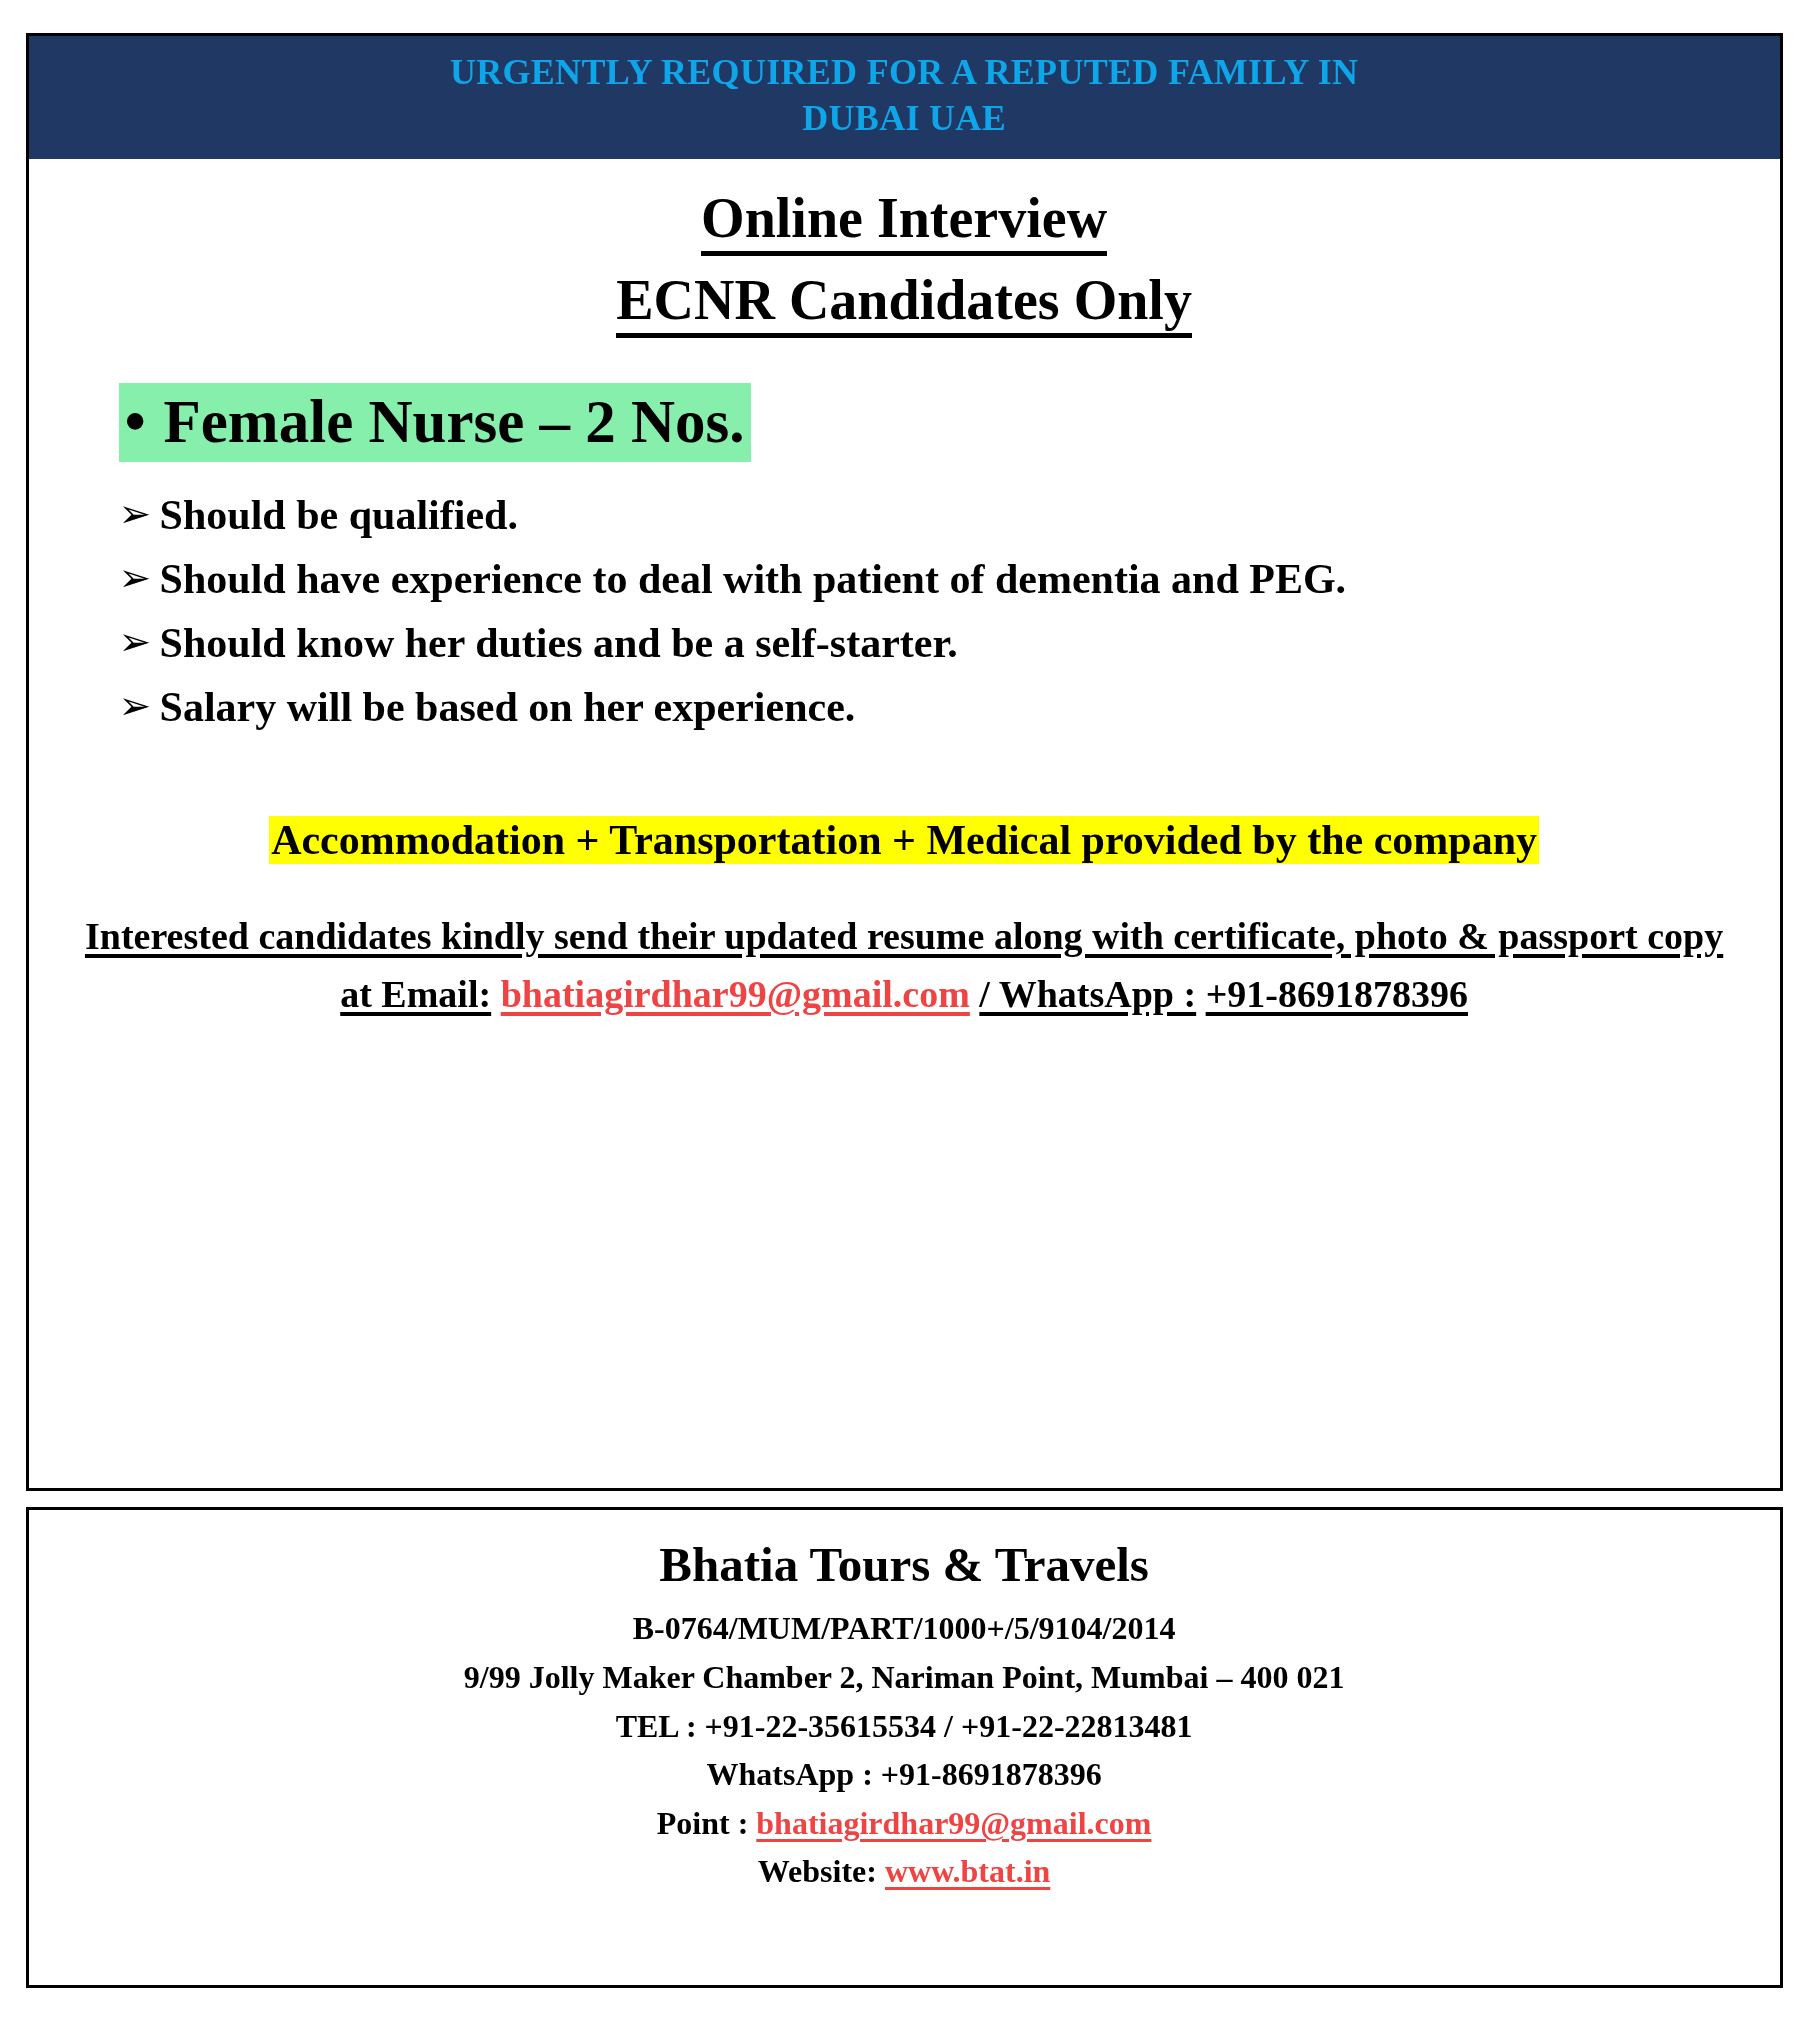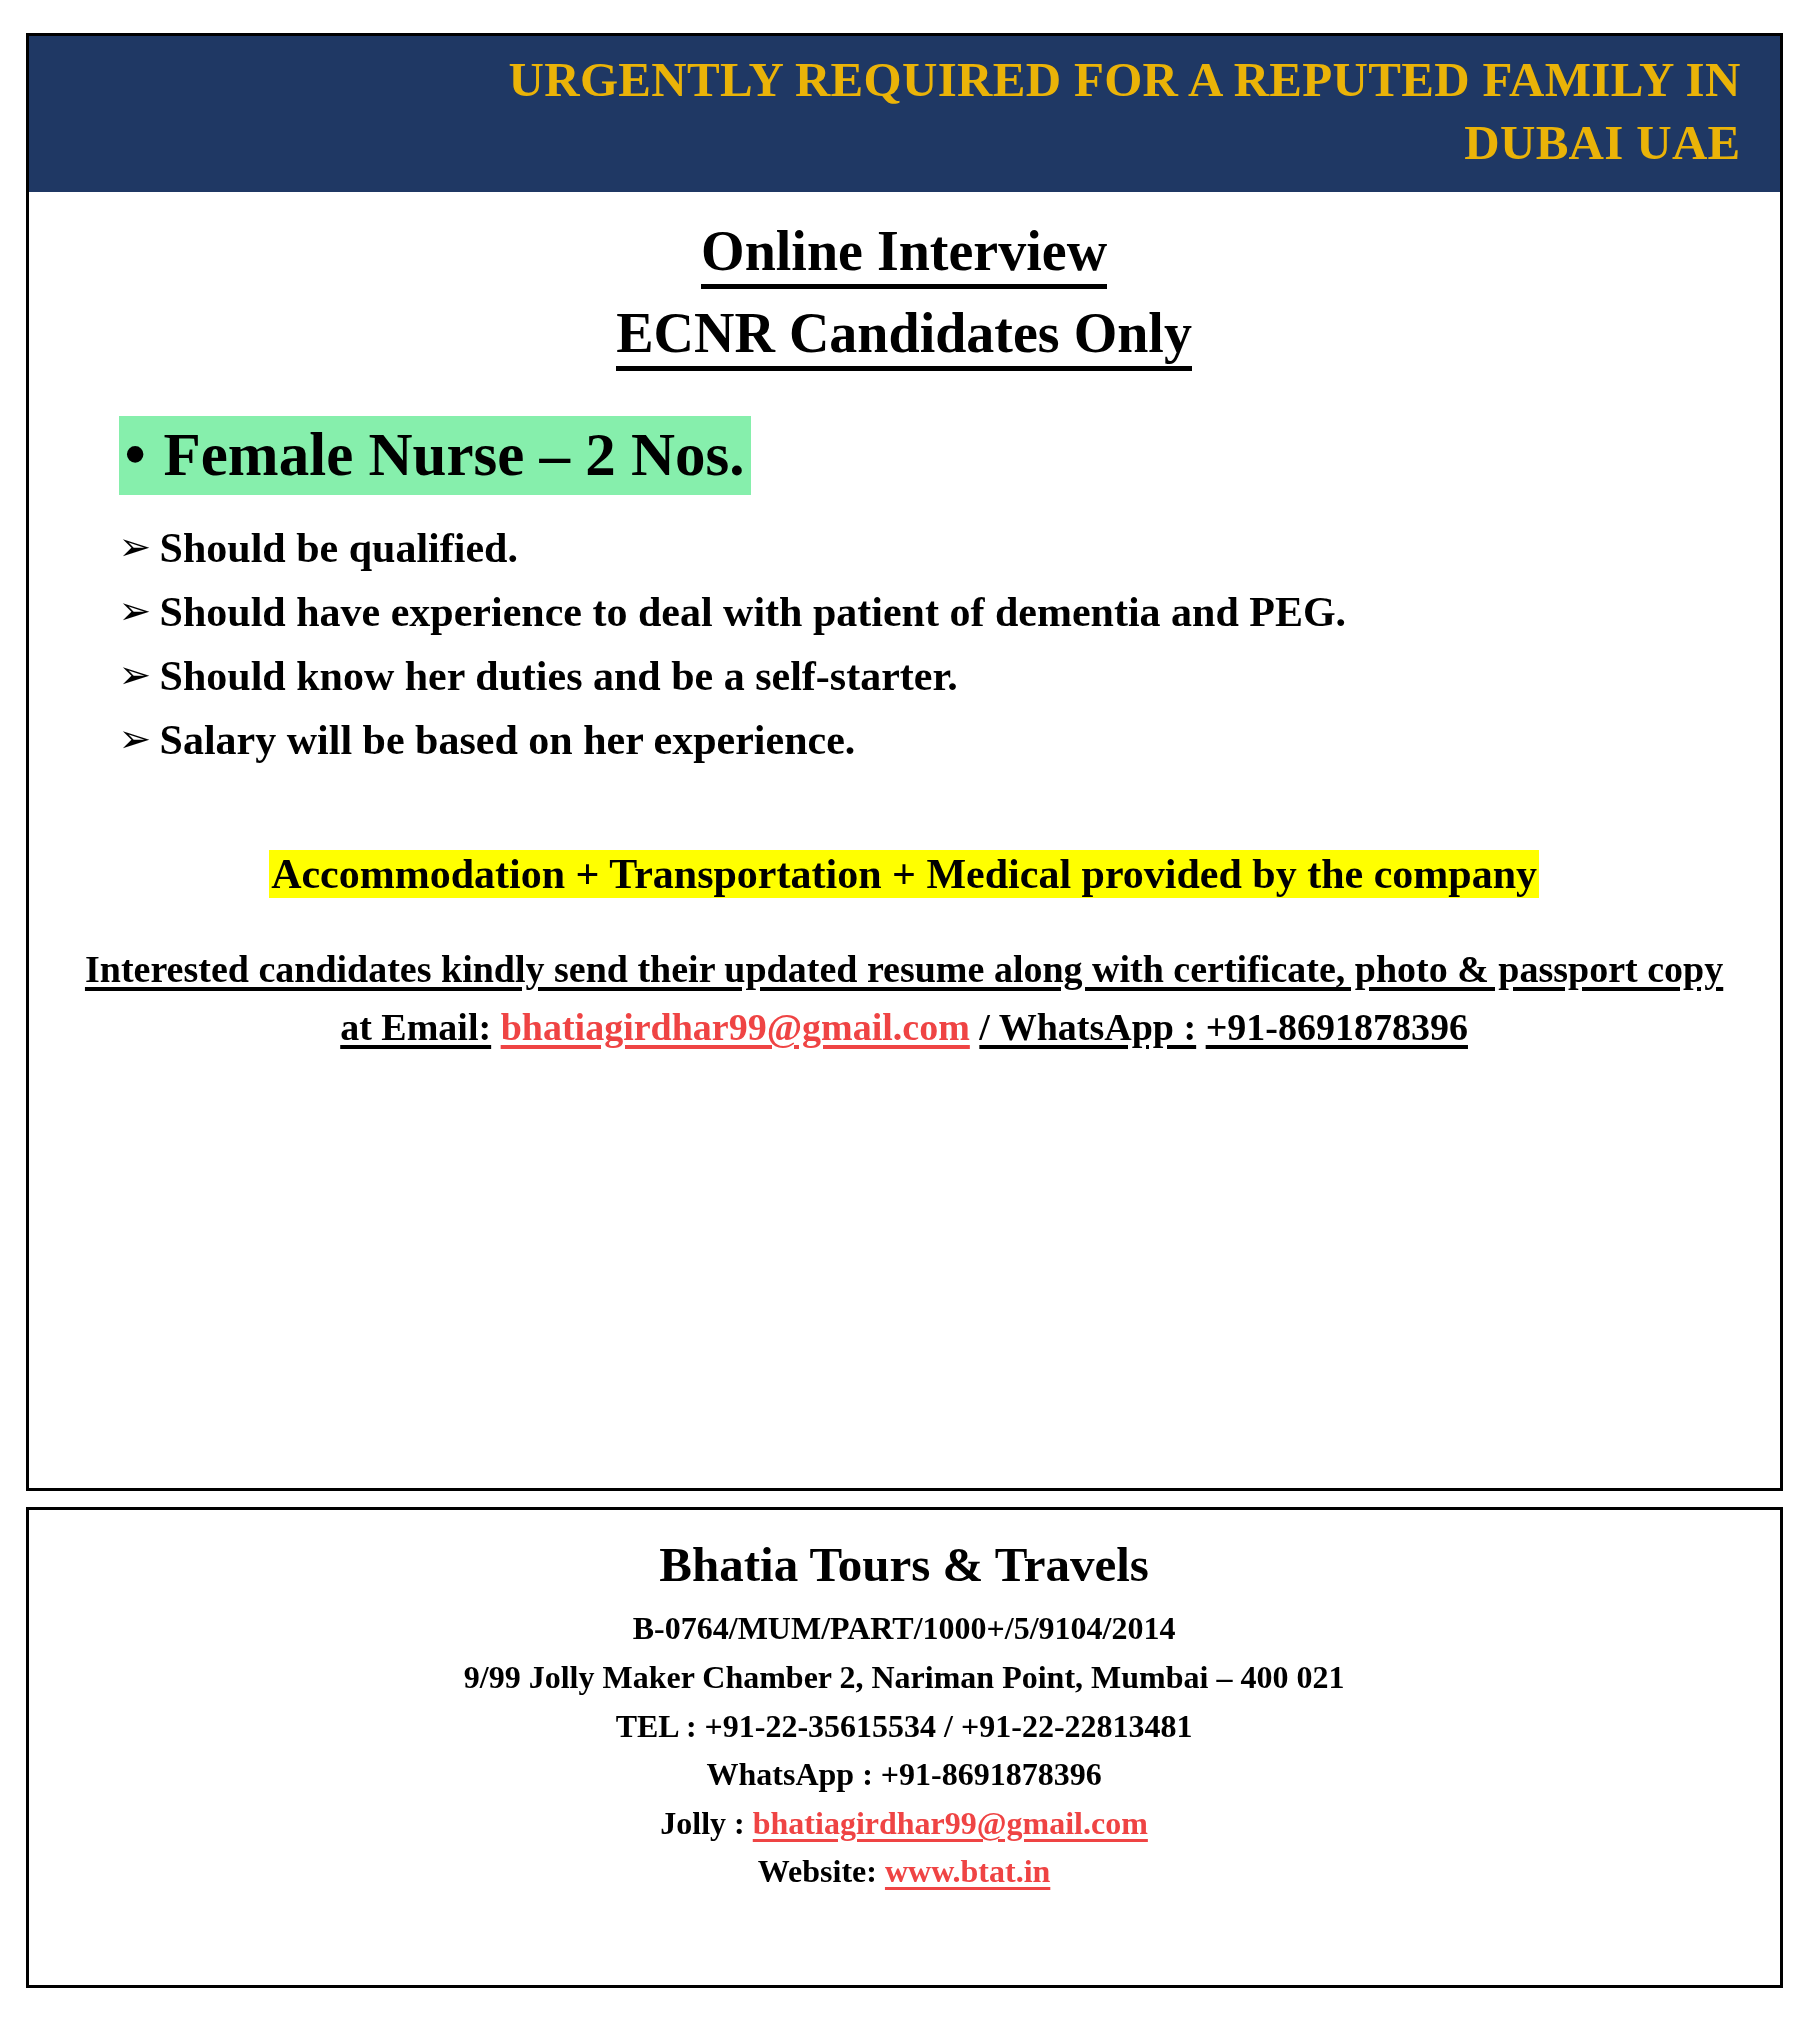--- a/index.html
+++ b/index.html
@@ -29,25 +29,25 @@
     top: 32.5px;
     width: 1757px;
     height: 1458px;
     box-sizing: border-box;
     border: 3px solid #000000;
     background: #ffffff;
   }
 
   .header-band {
     background: #1f3864;
-    color: #eab308;
-    text-align: right;
+    color: #0ea5e9;
+    text-align: center;
     padding: 13.8px 39px 17.7px 39px;
     font-weight: bold;
-    font-size: 49px;
+    font-size: 36px;
     line-height: 1.28;
     letter-spacing: 0.3px;
   }
 
   .body-area {
     padding: 17.7px 33px 9.9px 33px;
   }
 
   .title-line {
     text-align: center;
@@ -233,21 +233,21 @@
     </div>
   </div>
 
   <div class="footer-box">
     <div class="company-name">Bhatia Tours &amp; Travels</div>
     <div class="footer-line">B-0764/MUM/PART/1000+/5/9104/2014</div>
     <div class="footer-line">9/99 Jolly Maker Chamber 2, Nariman Point, Mumbai – 400 021</div>
     <div class="footer-line">TEL : +91-22-35615534 / +91-22-22813481</div>
     <div class="footer-line">WhatsApp : +91-8691878396</div>
     <div class="footer-line">
-      <span>Jolly :</span>
+      <span>Point :</span>
       <span class="link-blue">bhatiagirdhar99@gmail.com</span>
     </div>
     <div class="footer-line">
       <span>Website:</span>
       <span class="link-blue">www.btat.in</span>
     </div>
   </div>
 
 </div>
 

